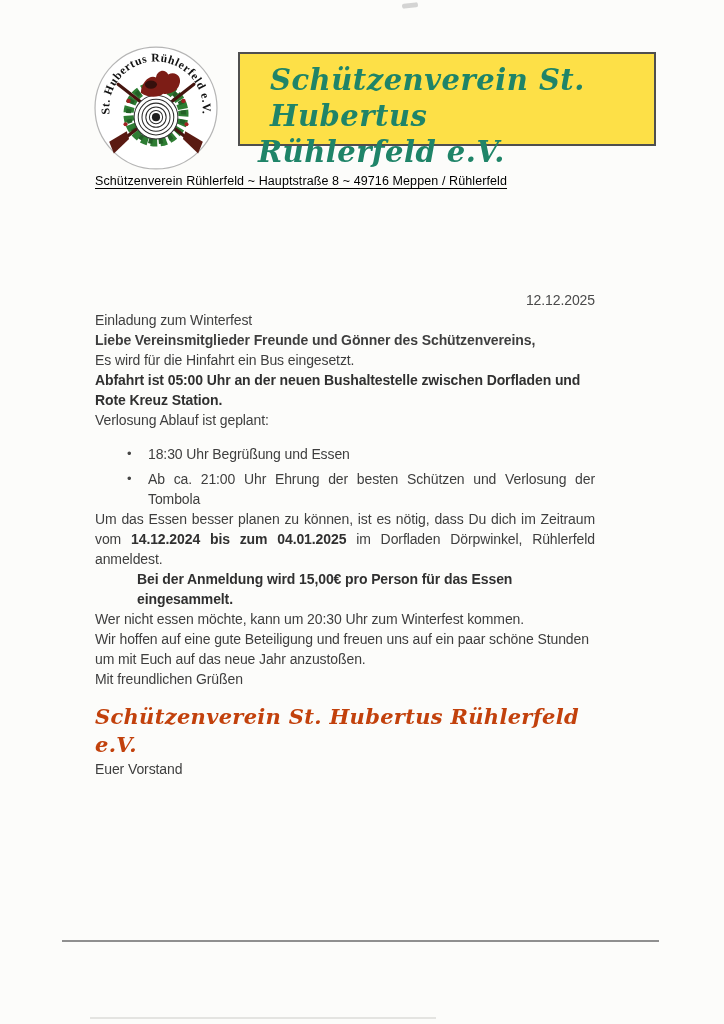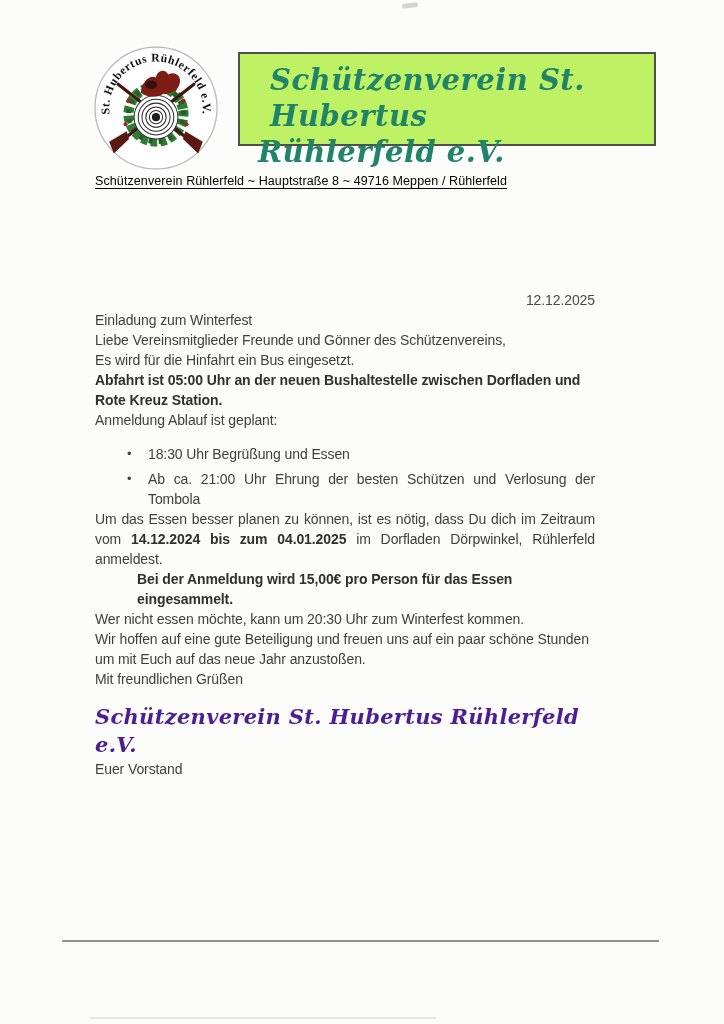--- a/index.html
+++ b/index.html
@@ -13,21 +13,21 @@
     font-family: "Liberation Sans", sans-serif;
     color: #3e3e3e;
   }
   
   .logo-svg { position: absolute; left: 94px; top: 46px; width: 124px; height: 124px; }
   .title-box {
     position: absolute; left: 238px; top: 52px;
     width: 396px; height: 82px;
     border: 2px solid #4f4f4f;
     padding: 8px 0 0 18px;
-    background: #bef264;
+    background: #fde047;
   }
   .title-line1, .title-line2 {
     font-family: "DejaVu Serif", serif;
     font-style: italic;
     font-weight: bold;
     font-size: 29px;
     line-height: 36px;
     letter-spacing: 0.5px;
   }
   .title-line1 { margin-left: 12px; }
@@ -43,21 +43,21 @@
   .content {
     position: absolute; left: 95px; top: 290px;
     width: 500px;
     font-size: 14px;
     line-height: 20px;
     letter-spacing: -0.1px;
   }
   .content p, .content div.block { margin: 0; }
   .date-row { text-align: right; margin-right: -56px; color: #4a4a4a; }
   .subject { margin-top: 3px; }
-  .salutation { margin-top: 22px; }
+  .salutation { margin-top: 22px; font-weight: bold; }
   .p1 { margin-top: 5px; }
   .p2 { margin-top: 3px; }
   .p3 { margin-top: 7px; }
   .p4 { margin-top: 7px; }
   .justify { text-align: justify; }
   .b { font-weight: bold; color: #303030; }
   .schedule { list-style: none; margin: 14px 0 0 0; padding: 0; }
   .schedule li { display: flex; }
   .schedule li + li { margin-top: 5px; }
   .dot { width: 21px; margin-left: 32px; font-size: 13px; color: #454545; }
@@ -155,21 +155,21 @@
 
     <div class="block subject">Einladung zum Winterfest</div>
 
     <p class="salutation">Liebe Vereinsmitglieder Freunde und Gönner des Schützenvereins,</p>
 
 
     <p class="p2">Es wird für die Hinfahrt ein Bus eingesetzt.</p>
 
     <p class="p3 b">Abfahrt ist 05:00 Uhr an der neuen Bushaltestelle zwischen Dorfladen und Rote Kreuz Station.</p>
 
-    <p class="p4">Anmeldung Ablauf ist geplant:</p>
+    <p class="p4">Verlosung Ablauf ist geplant:</p>
 
     <ul class="schedule">
       <li>
         <span class="dot">•</span>
         <span class="li-text">18:30 Uhr Begrüßung und Essen</span>
       </li>
       <li>
         <span class="dot">•</span>
         <span class="li-text justify">Ab ca. 21:00 Uhr Ehrung der besten Schützen und Verlosung der Tombola</span>
       </li>
@@ -178,21 +178,21 @@
     <p class="p5 justify"><span>Um das Essen besser planen zu können, ist es nötig, dass Du dich im Zeitraum vom </span><span class="b">14.12.2024 bis zum 04.01.2025</span><span> im Dorfladen Dörpwinkel, Rühlerfeld anmeldest.</span></p>
 
     <p class="p6 b">Bei der Anmeldung wird 15,00€ pro Person für das Essen eingesammelt.</p>
 
     <p class="p7">Wer nicht essen möchte, kann um 20:30 Uhr zum Winterfest kommen.</p>
 
     <p class="p8">Wir hoffen auf eine gute Beteiligung und freuen uns auf ein paar schöne Stunden um mit Euch auf das neue Jahr anzustoßen.</p>
 
     <p class="closing">Mit freundlichen Grüßen</p>
 
-    <div class="signature" style="color:#4c1d95">Schützenverein St. Hubertus Rühlerfeld e.V.</div>
+    <div class="signature" style="color:#c2410c">Schützenverein St. Hubertus Rühlerfeld e.V.</div>
 
     <p class="signer">Euer Vorstand</p>
 
   </div>
 
   <div class="rule"></div>
   <div class="bottom-line"></div>
 
 </div>
 

